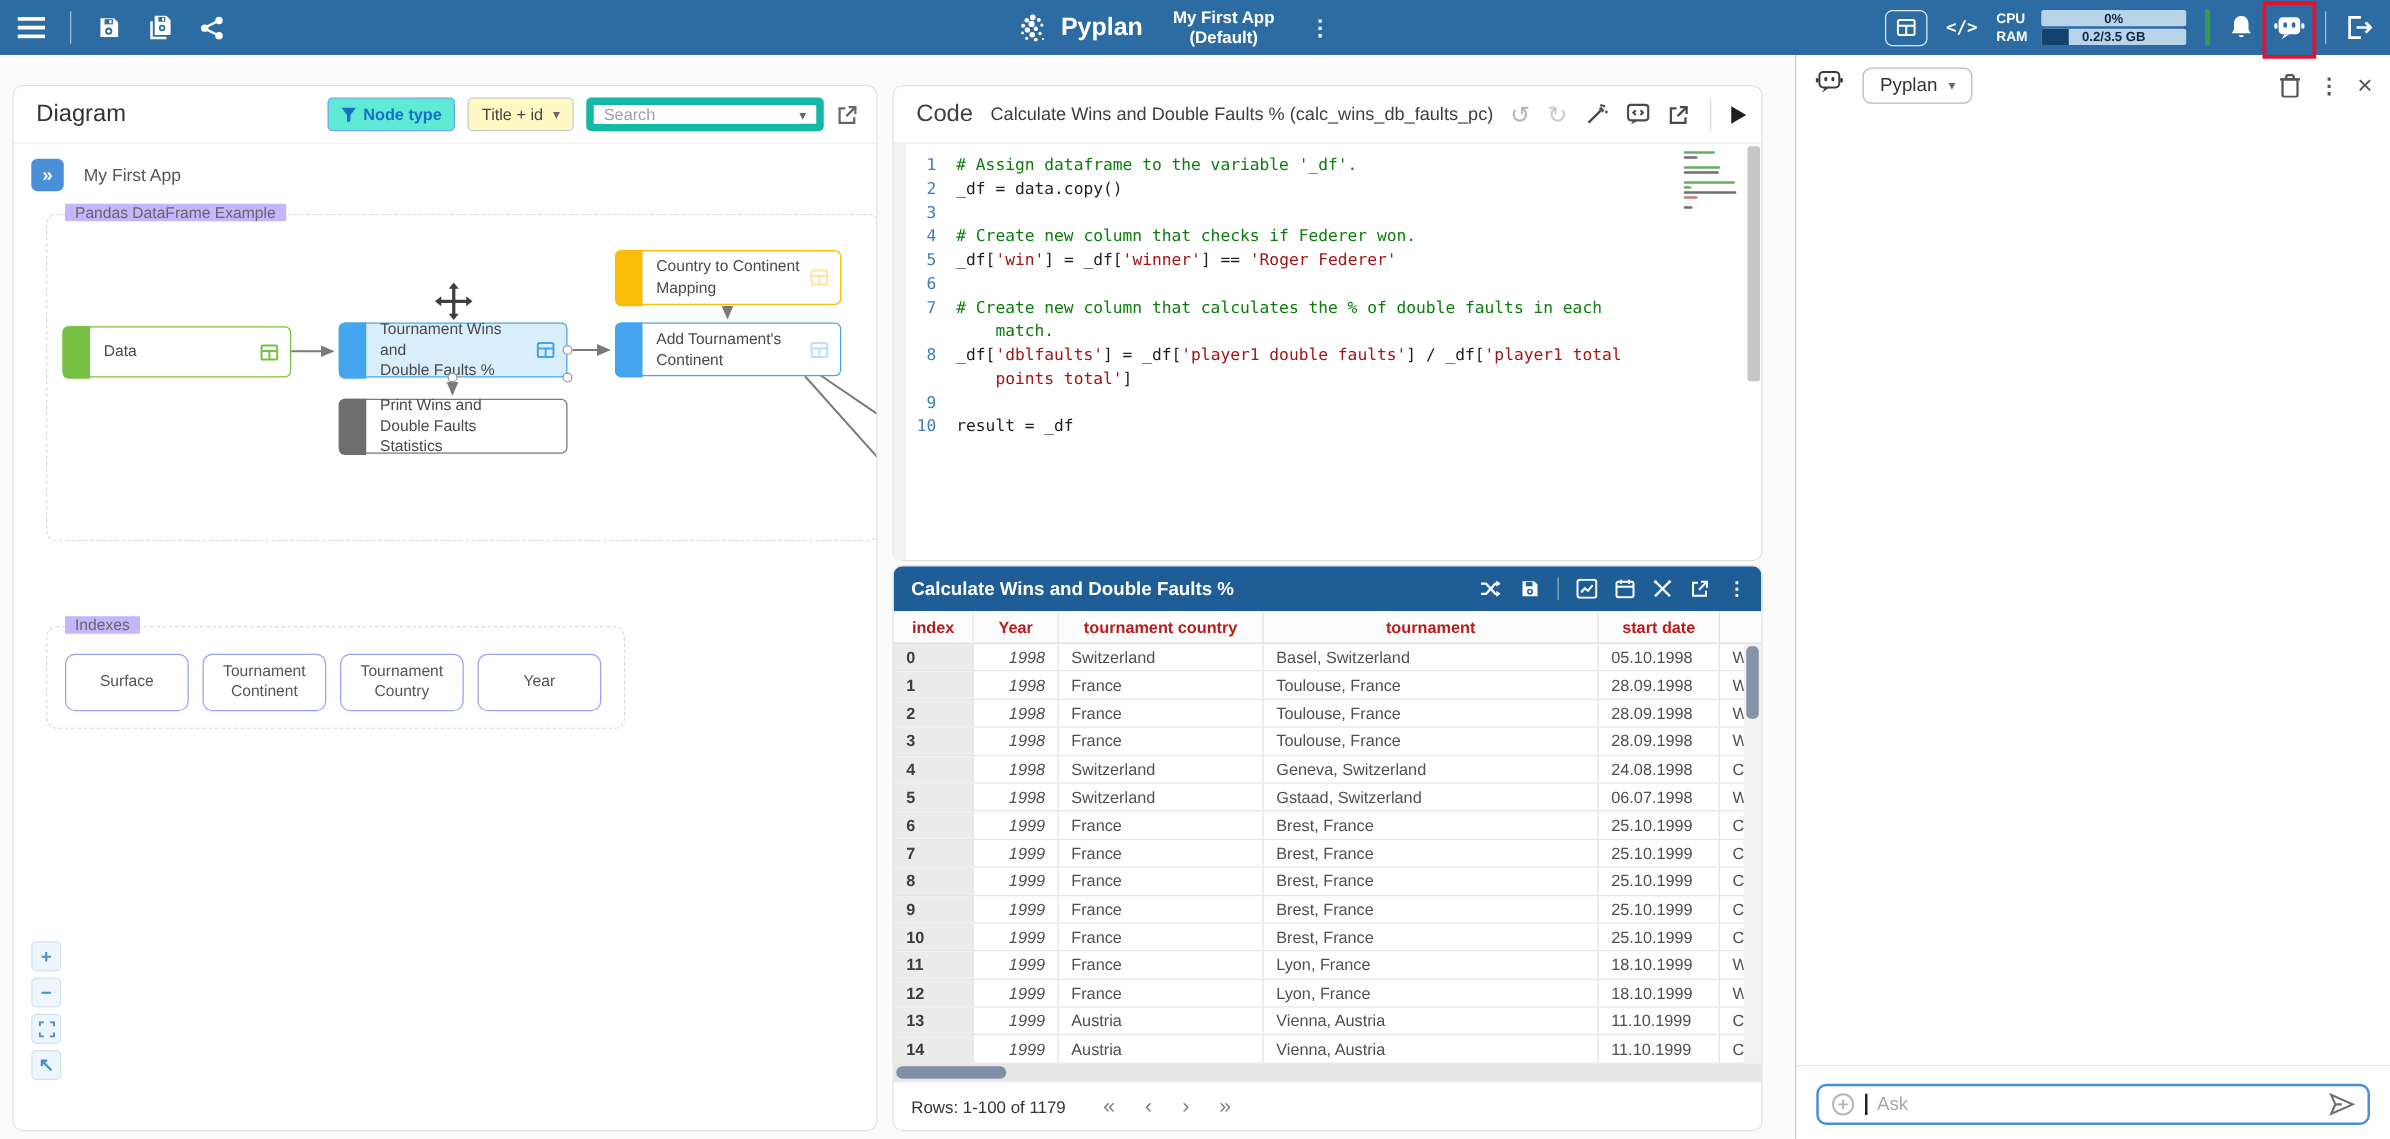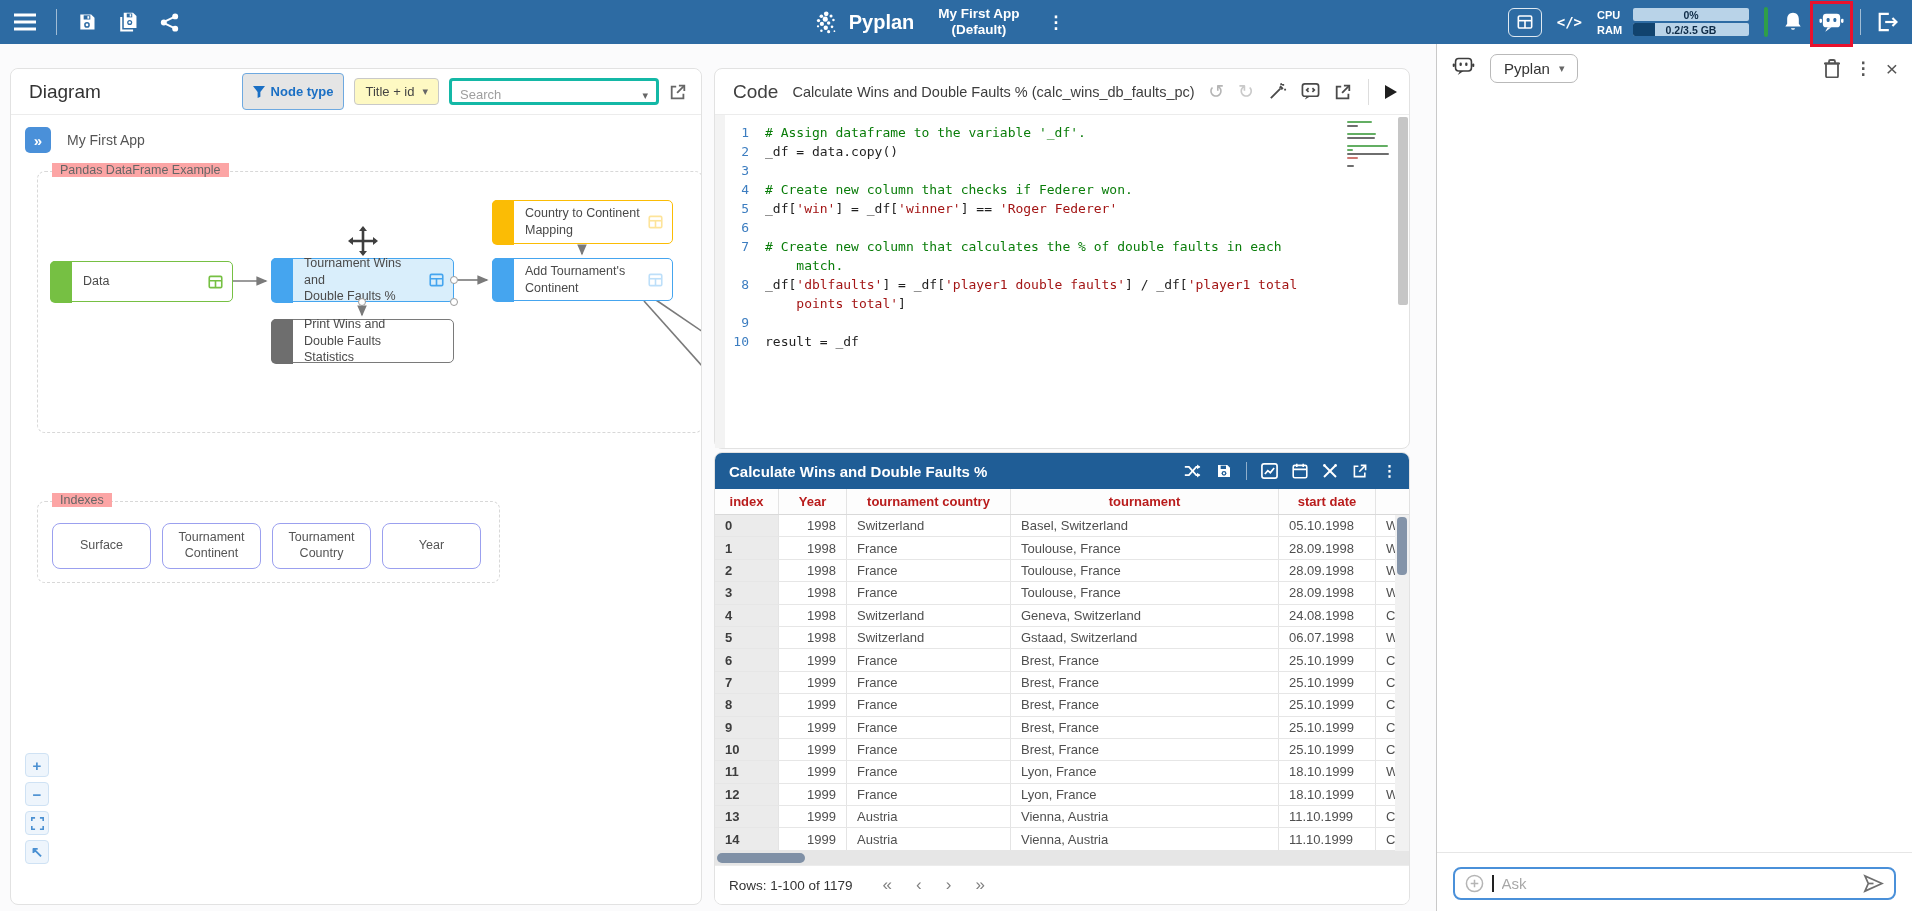--- a/index.html
+++ b/index.html
@@ -35,36 +35,36 @@
   .card { position:absolute; background:#fff; border:1px solid #e2e2e2; border-radius:8px; }
   .card-diagram { left:10px; top:68px; width:692px; height:837px; }
   .card-code    { left:714px; top:68px; width:696px; height:381px; }
   .card-table   { left:714px; top:452px; width:696px; height:453px; overflow:hidden; }
   .panel-right  { position:absolute; left:1436px; top:44px; width:476px; height:867px; background:#fff; border-left:1px solid #c9c9c9; }
 
   
   .dg-header { position:relative; z-index:5; display:flex; align-items:center; height:46px; padding:0 14px 0 18px;
     border-bottom:1px solid #ececec; background:#fff; border-radius:8px 8px 0 0; gap:10px; }
   .dg-title { font-size:19px; color:#333; margin-right:auto; }
-  .btn-nodetype { display:flex; align-items:center; gap:6px; border:1px solid #6ea9e0; color:#1a6fc4; background:#e5e5e5;
-    border-radius:4px; height:37px; padding:0 10px; font-size:13px; font-weight:600; cursor:pointer; }
+  .btn-nodetype { display:flex; align-items:center; gap:6px; border:1px solid #6ea9e0; color:#1a6fc4; background:#5eead4;
+    border-radius:4px; height:27px; padding:0 10px; font-size:13px; font-weight:600; cursor:pointer; }
   .btn-titleid { display:flex; align-items:center; gap:8px; border:1px solid #c9c9c9; color:#444; background:#fef9c3;
     border-radius:4px; height:27px; padding:0 10px; font-size:13px; cursor:pointer; }
   .caret { font-size:11px; color:#666; }
-  .search-box { display:flex; align-items:flex-end; border:3px solid #14b8a6; border-radius:4px; height:27px; width:210px; padding:0 8px; }
+  .search-box { display:flex; align-items:flex-end; border:6px solid #14b8a6; border-radius:4px; height:27px; width:190px; padding:0 8px; }
   .search-box input { border:none; outline:none; flex:1; font-size:13px; color:#333; font-family:inherit; min-width:0; }
   .search-box input::placeholder { color:#9e9e9e; }
   .dg-breadcrumb { position:absolute; z-index:4; left:14px; top:58px; display:flex; align-items:center; gap:16px; }
   .bc-btn { width:26px; height:26px; background:#4a90d9; color:#fff; border:none; border-radius:5px; font-size:15px;
     font-weight:700; display:flex; align-items:center; justify-content:center; cursor:pointer; }
   .bc-label { font-size:14px; color:#555; }
   .dg-canvas { position:absolute; inset:0; overflow:hidden; border-radius:8px; }
   #edges { position:absolute; inset:0; pointer-events:none; }
   .group-box { position:absolute; border:1.5px dashed #d8d8d8; border-radius:8px; }
-  .group-label { position:absolute; top:-9px; left:14px; background:#fca5a5; padding:0 8px; font-size:12.5px; color:#666; }
+  .group-label { position:absolute; top:-9px; left:14px; background:#c4b5fd; padding:0 8px; font-size:12.5px; color:#666; }
   .dnode { position:absolute; background:#fff; border-radius:5px; display:flex; align-items:center; cursor:pointer; }
   .nbar { position:absolute; left:-1.5px; top:-1.5px; bottom:-1.5px; width:22px; border-radius:5px 0 0 5px; }
   .nlbl { margin-left:32px; font-size:12.5px; color:#4a4a4a; line-height:1.35; padding-right:28px; }
   .nlbl span { display:block; }
   .nicon { position:absolute; right:8px; top:50%; transform:translateY(-50%); line-height:0; }
   .st-green { border:1.5px solid #76c043; } .st-green .nbar { background:#76c043; }
   .st-blue { border:1.5px solid #45a5ef; } .st-blue .nbar { background:#45a5ef; }
   .st-blue-selected { border:1.5px solid #45a5ef; background:#d9eefb; } .st-blue-selected .nbar { background:#45a5ef; }
   .st-amber { border:1.5px solid #fbbc05; } .st-amber .nbar { background:#fbbc05; }
   .st-gray { border:1.5px solid #7a7a7a; } .st-gray .nbar { background:#6e6e6e; }
@@ -104,21 +104,21 @@
   .tbl-title { font-size:15px; font-weight:700; margin-right:auto; }
   .th-icon { color:#fff; display:flex; cursor:pointer; background:none; border:none; }
   .th-div { width:1px; height:18px; background:rgba(255,255,255,.5); }
   .th-kebab { font-size:15px; font-weight:700; cursor:pointer; }
   #grid-header { display:flex; height:26px; border-bottom:1px solid #d9d9d9; background:#fdfdfd; }
   .gcell { flex:none; padding:0 10px; border-right:1px solid #e4e4e4; overflow:hidden; white-space:nowrap;
     font-size:13px; color:#4f4f4f; display:flex; align-items:center; }
   .ghead { justify-content:center; font-weight:700; color:#b91c1c; padding:0 4px; }
   .grow { display:flex; height:22.4px; border-bottom:1px solid #e6e6e6; cursor:default; }
   .gidx { background:#ebebeb; font-weight:700; color:#3d3d3d; }
-  .gnum { justify-content:flex-end; }
+  .gnum { justify-content:flex-end;font-style:italic; }
   .c0{width:64px;} .c1{width:68px;} .c2{width:164px;} .c3{width:268px;} .c4{width:97px;} .c5{width:21px; border-right:none;}
   #grid-body { position:relative; }
   .v-scroll { position:absolute; right:0; top:62px; width:14px; height:336px; background:#f1f1f1; }
   .v-thumb { position:absolute; top:2px; left:2px; width:10px; height:58px; background:#8494a9; border-radius:4px; }
   .h-scroll { position:relative; height:14px; background:#e6e6e6; }
   .h-thumb { position:absolute; top:2px; left:2px; width:88px; height:10px; background:#7f90a6; border-radius:5px; }
   .tbl-footer { display:flex; align-items:center; height:40px; padding-left:14px; border-top:1px solid #ececec; background:#fff; }
   .rows-label { font-size:13.5px; color:#333; }
   .pag { display:flex; gap:24px; margin-left:30px; color:#808080; font-size:17px; }
   .pag span { cursor:pointer; }

